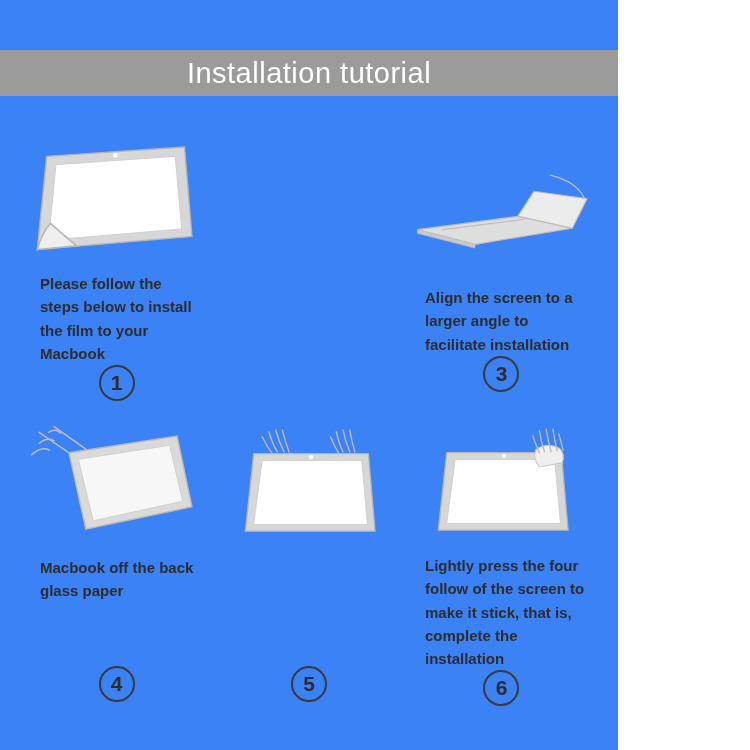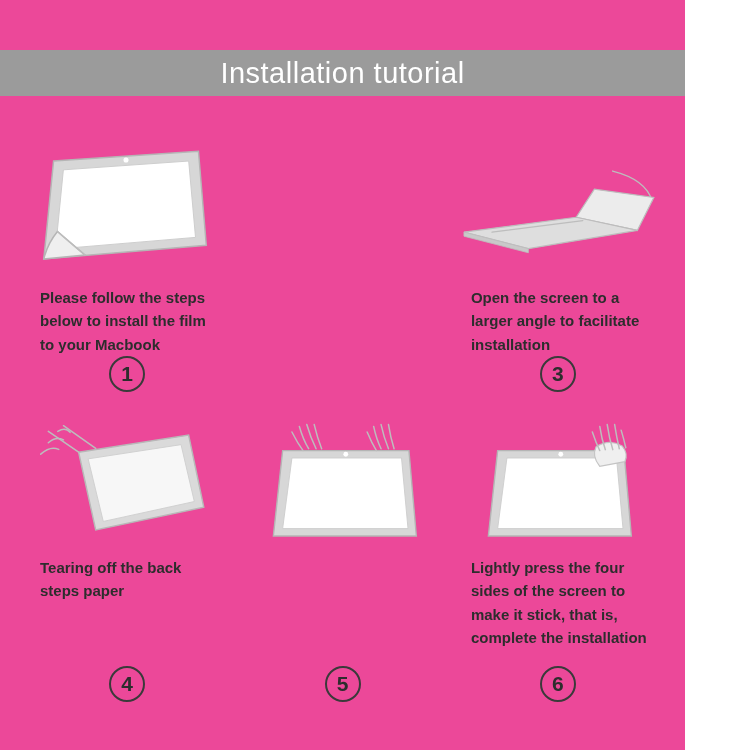--- a/index.html
+++ b/index.html
@@ -1,19 +1,19 @@
 <!DOCTYPE html>
 <html><head>
 <meta charset="utf-8">
 <style>
   html,body{margin:0;padding:0;background:#ffffff;}
   .page{
     position:relative;
-    width:685px;height:750px;
-    background:#ec4899;
+    width:618px;height:750px;
+    background:#3b82f6;
     font-family:"Liberation Sans", sans-serif;
     color:#2f2f2f;
     overflow:hidden;
   }
   .banner{
     margin-top:50px;
     height:46px;
     background:#9b9b9b;
     display:flex;align-items:center;justify-content:center;
   }
@@ -95,21 +95,21 @@
     <div class="step">
       <div class="illus">
         <svg width="216" height="112" viewBox="0 0 240 120">
           <path class="ln" d="M186,14 q40,10 48,36" stroke="#e2e2e2" stroke-width="2.4"></path>
           <polygon points="142,70 216,86 236,46 164,36" fill="#ececec" stroke="#bdbdbd" stroke-width="1.5"></polygon>
           <polygon points="6,88 142,70 216,86 84,108" fill="#dedede" stroke="#bdbdbd" stroke-width="1.5"></polygon>
           <polygon points="6,88 84,108 84,113 6,93" fill="#c9c9c9" stroke="#bdbdbd" stroke-width="1"></polygon>
           <path class="ln" d="M40,88 L150,74" stroke="#cfcfcf"></path>
         </svg>
       </div>
-      <div class="caption">Open the screen to a larger angle to facilitate installation</div>
+      <div class="caption">Align the screen to a larger angle to facilitate installation</div>
       <div class="badge-wrap">
         <div class="badge">3</div>
       </div>
     </div>
 
   </div>
 
   <div class="row row2">
 
     <div class="step">
@@ -117,21 +117,21 @@
         <svg width="182" height="128" viewBox="0 0 190 135">
           <polygon points="44,34 160,16 176,92 62,116" fill="#dadada" stroke="#b8b8b8" stroke-width="1.5"></polygon>
           <polygon points="54,41 152,26 166,86 70,107" fill="#f7f7f7" stroke="#cfcfcf" stroke-width="1"></polygon>
           <path class="ln" d="M44,34 L12,12"></path>
           <path class="ln" d="M62,30 L28,6"></path>
           <path class="ln" d="M12,24 q8,-7 16,-3"></path>
           <path class="ln" d="M4,36 q10,-9 19,-5"></path>
           <path class="ln" d="M22,12 q8,-5 13,1"></path>
         </svg>
       </div>
-      <div class="caption">Tearing off the back steps paper</div>
+      <div class="caption">Macbook off the back glass paper</div>
       <div class="badge-wrap">
         <div class="badge">4</div>
       </div>
     </div>
 
     <div class="step">
       <div class="illus">
         <svg width="196" height="130" viewBox="0 0 210 140">
           <polygon points="40,34 176,34 184,126 30,126" fill="#d7d7d7" stroke="#b5b5b5" stroke-width="1.5"></polygon>
           <polygon points="50,42 168,42 175,118 40,118" fill="#ffffff" stroke="#cdcdcd" stroke-width="1"></polygon>
@@ -158,21 +158,21 @@
           <polygon points="50,42 168,42 175,118 40,118" fill="#ffffff" stroke="#cdcdcd" stroke-width="1"></polygon>
           <circle cx="108" cy="38" r="2.6" fill="#ffffff"></circle>
           <path d="M146,30 q14,-9 28,-1 q7,8 3,17 l-27,5 q-9,-11 -4,-21 z" fill="#efefef" stroke="#c4c4c4" stroke-width="1.3"></path>
           <path class="ln" d="M150,8 q2,14 6,25"></path>
           <path class="ln" d="M158,6 q2,14 6,27"></path>
           <path class="ln" d="M166,6 q2,13 5,26"></path>
           <path class="ln" d="M142,14 q4,12 8,20"></path>
           <path class="ln" d="M173,12 q3,10 5,19"></path>
         </svg>
       </div>
-      <div class="caption">Lightly press the four sides of the screen to make it stick, that is, complete the installation</div>
+      <div class="caption">Lightly press the four follow of the screen to make it stick, that is, complete the installation</div>
       <div class="badge-wrap">
         <div class="badge">6</div>
       </div>
     </div>
 
   </div>
 
 </div>
 
 </body></html>

